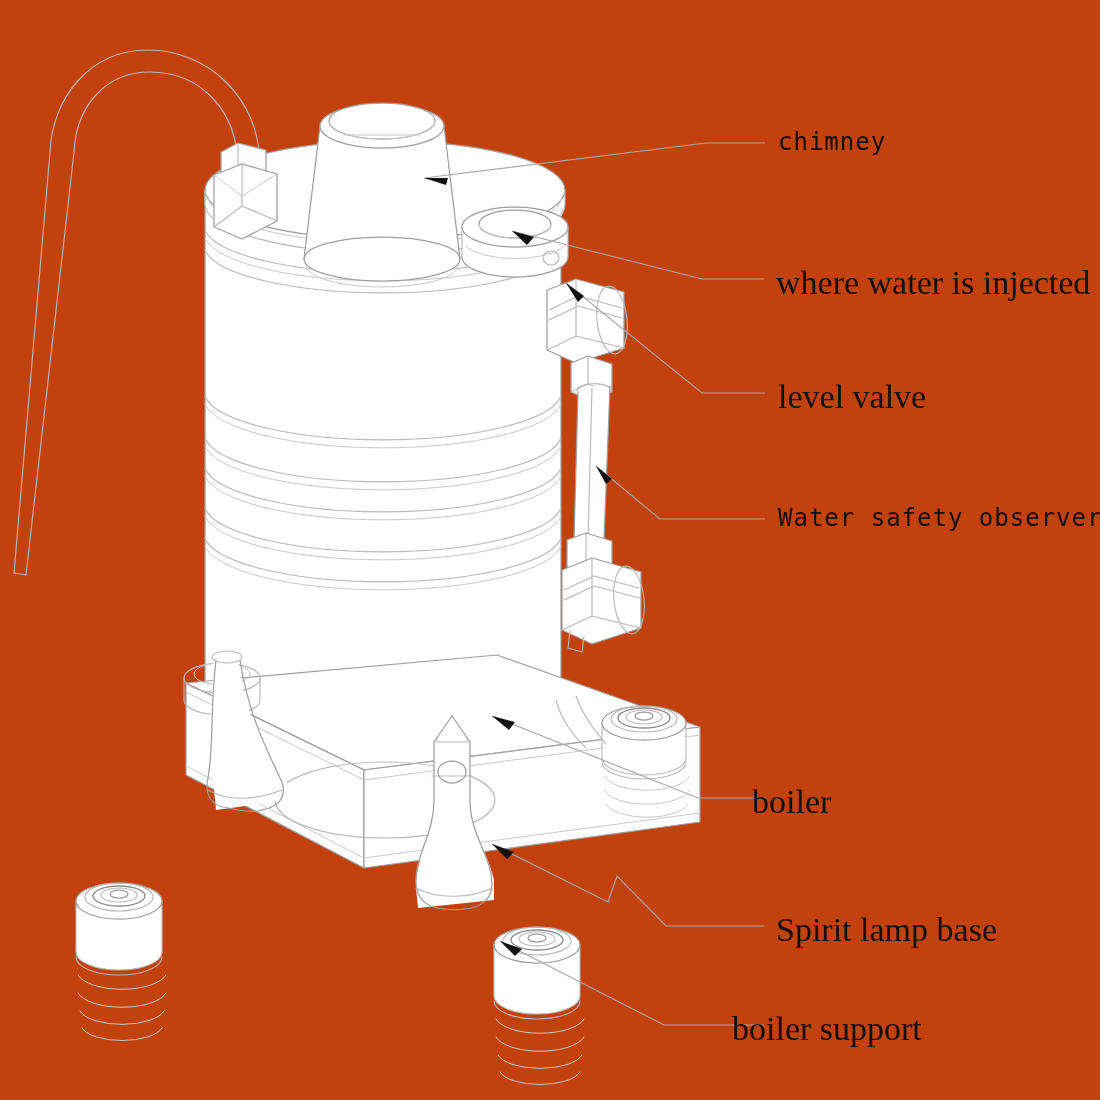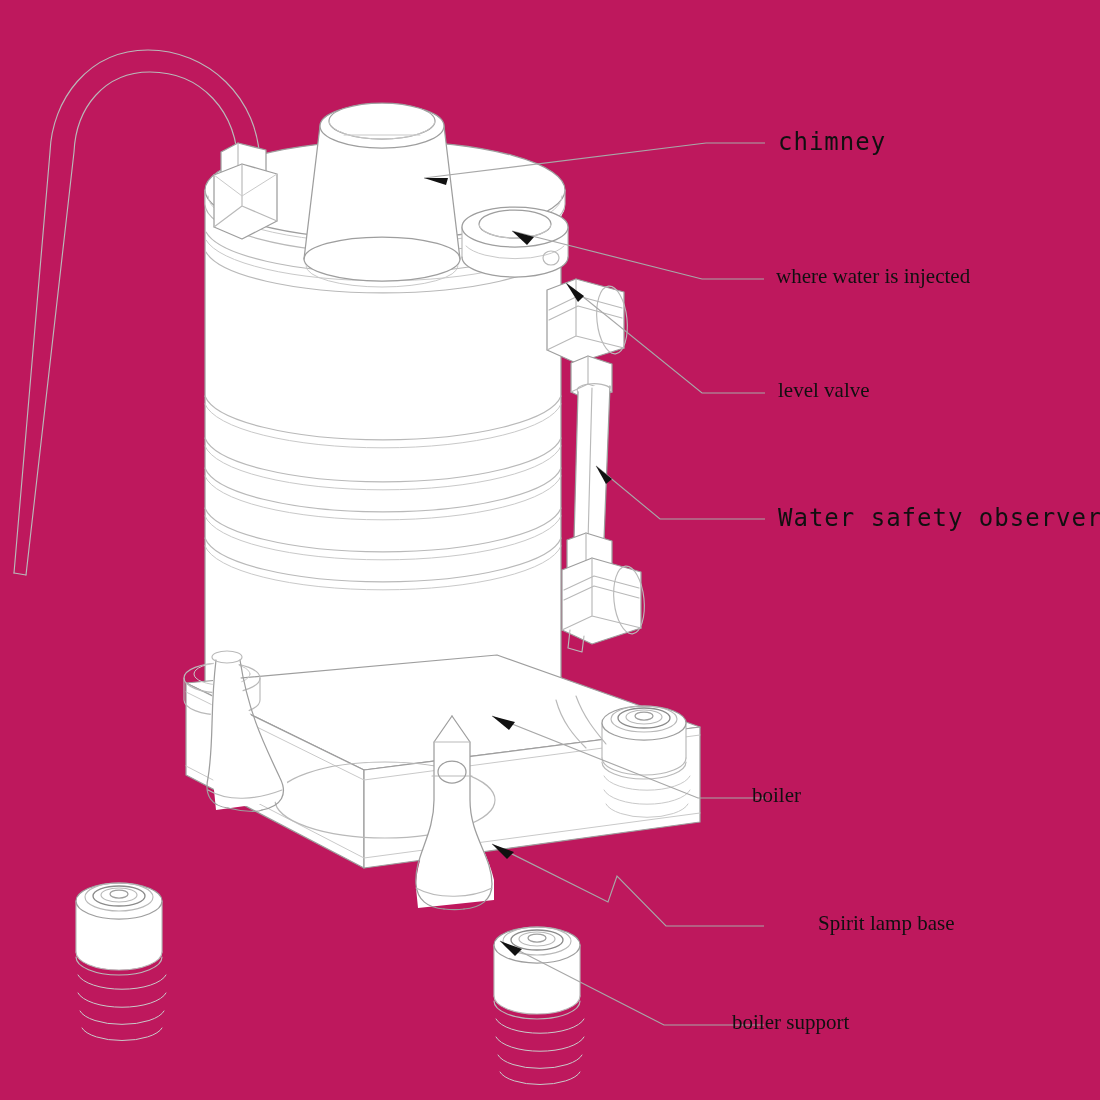--- a/index.html
+++ b/index.html
@@ -1,29 +1,29 @@
 <!DOCTYPE html>
 <html><head>
 <meta charset="utf-8">
 <style>
   html,body{margin:0;padding:0;background:#ffffff;}
   body{width:1100px;height:1100px;overflow:hidden;
        font-family:"Liberation Serif",serif;}
-  #stage{position:relative;width:1100px;height:1100px;background:#be185d;}
+  #stage{position:relative;width:1100px;height:1100px;background:#c2410c;}
   svg#drawing{position:absolute;left:0;top:0;width:1100px;height:1100px;}
   .ln{fill:none;stroke:#b9b9b9;stroke-width:1.15;stroke-linecap:round;stroke-linejoin:round;}
   .ln2{fill:none;stroke:#9e9e9e;stroke-width:1.25;stroke-linecap:round;stroke-linejoin:round;}
   .lnd{fill:none;stroke:#8c8c8c;stroke-width:1.35;stroke-linecap:round;stroke-linejoin:round;}
   .lnf{fill:none;stroke:#c9c9c9;stroke-width:1;stroke-linecap:round;stroke-linejoin:round;}
   .leader{fill:none;stroke:#a8a8a8;stroke-width:1.15;stroke-linecap:butt;stroke-linejoin:miter;}
   .arrow{fill:#111111;stroke:none;}
   .wht{fill:#ffffff;}
   .labels{position:absolute;left:0;top:0;width:1100px;height:1100px;}
   .lab{position:absolute;white-space:nowrap;color:#101010;
-       font-family:"Liberation Serif",serif;font-size:21px;line-height:1;}
+       font-family:"Liberation Serif",serif;font-size:34px;line-height:1;}
   .lab.mono{font-family:"DejaVu Sans Mono",monospace;font-size:24px;letter-spacing:1px;}
 </style>
 </head>
 <body>
 
 <div id="stage">
 
   <svg id="drawing" viewBox="0 0 1100 1100">
 
     <g>
@@ -272,17 +272,17 @@
     </g>
 
   </svg>
 
   <div class="labels">
     <div class="lab mono" style="left:778px;top:130px">chimney</div>
     <div class="lab" style="left:776px;top:266px">where water is injected</div>
     <div class="lab" style="left:778px;top:380px">level valve</div>
     <div class="lab mono" style="left:778px;top:506px">Water safety observer</div>
     <div class="lab" style="left:752px;top:785px">boiler</div>
-    <div class="lab" style="left:818px;top:913px">Spirit lamp base</div>
+    <div class="lab" style="left:776px;top:913px">Spirit lamp base</div>
     <div class="lab" style="left:732px;top:1012px">boiler support</div>
   </div>
 
 </div>
 
 </body></html>

